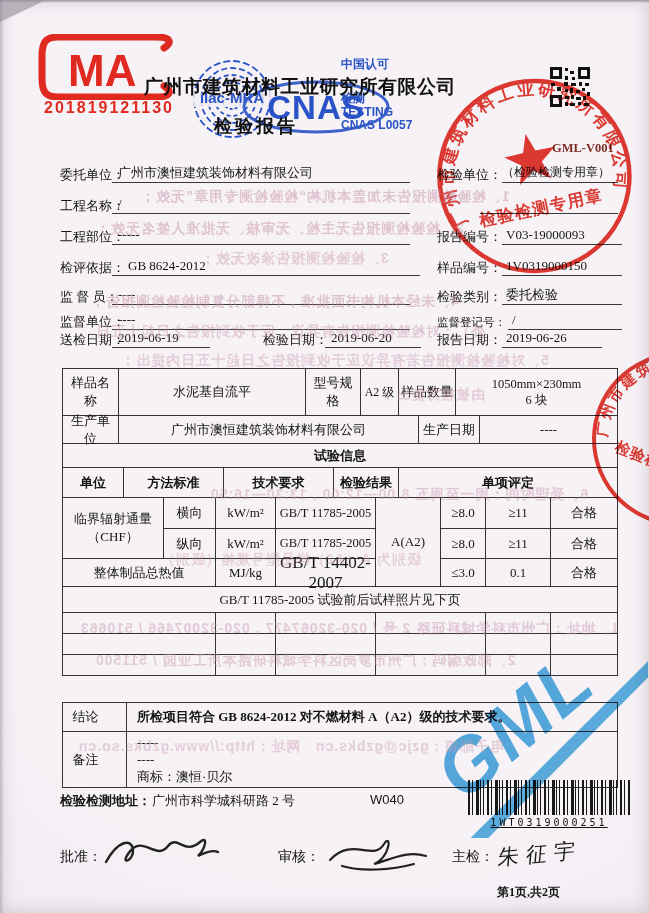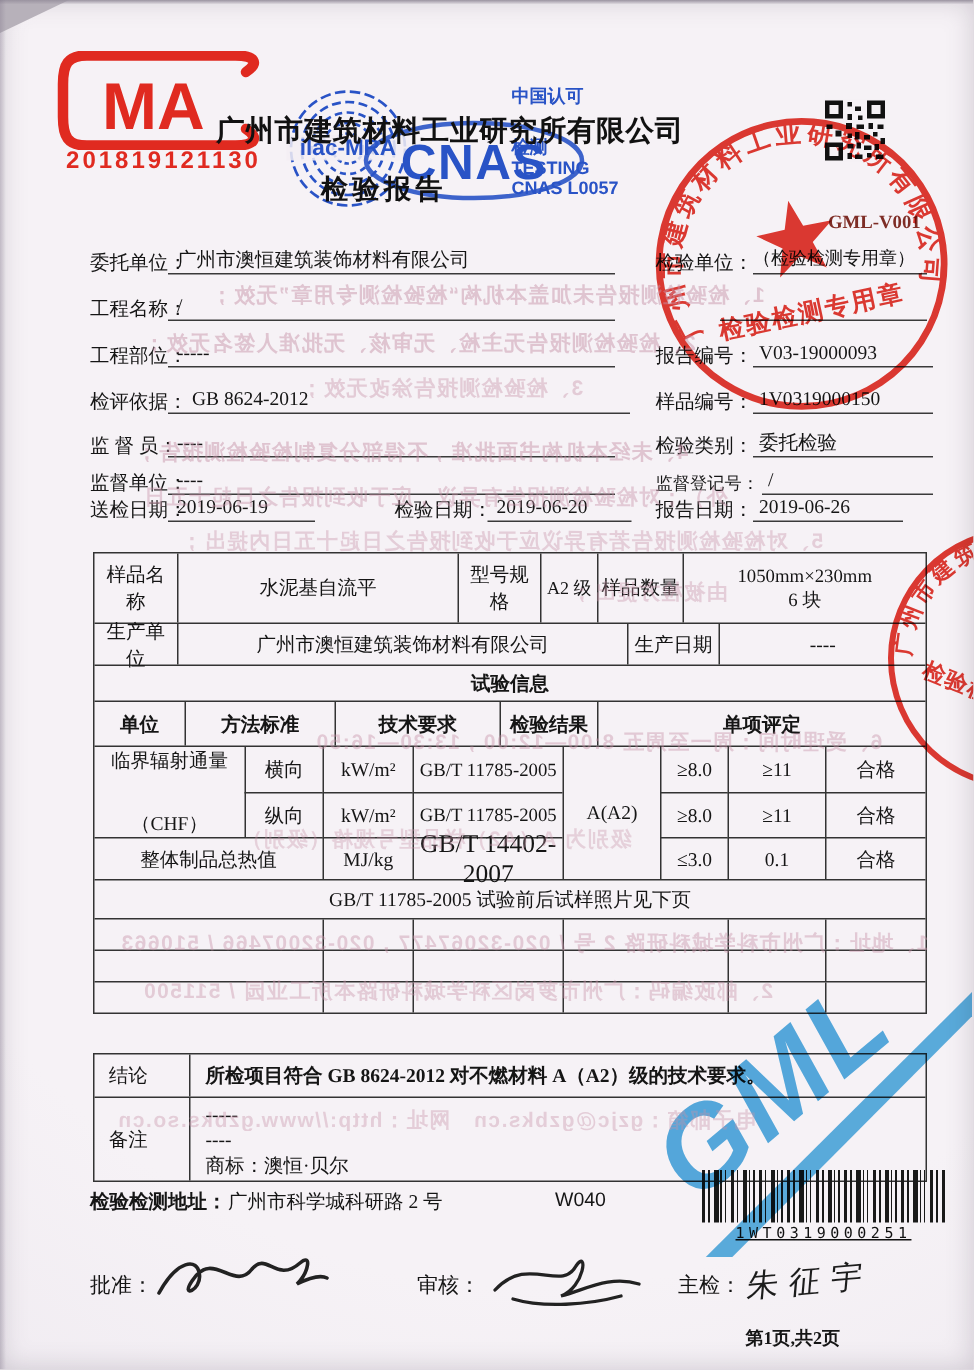--- a/index.html
+++ b/index.html
@@ -186,21 +186,21 @@
       <div class="tc sec" style="flex:1;">试验信息</div>
     </div>
     <div class="trow" style="height:30px;">
       <div class="tc sec" style="width:60px;">单位</div>
       <div class="tc sec" style="width:100px;">方法标准</div>
       <div class="tc sec" style="width:110px;">技术要求</div>
       <div class="tc sec" style="width:65px;">检验结果</div>
       <div class="tc sec" style="flex:1;">单项评定</div>
     </div>
     <div class="grid">
-      <div class="gc" style="grid-area:1/1/3/2;line-height:18px;justify-content:space-between;">
+      <div class="gc" style="grid-area:1/1/3/2;line-height:18px;">
         <div>临界辐射通量</div>
         <div>（CHF）</div>
       </div>
       <div class="gc bl" style="grid-area:1/2;">横向</div>
       <div class="gc bl" style="grid-area:1/3;">kW/m²</div>
       <div class="gc bl" style="grid-area:1/4;font-size:12.5px;">GB/T 11785-2005</div>
       <div class="gc bl" style="grid-area:1/5/4/6;">A(A2)</div>
       <div class="gc bl" style="grid-area:1/6;">≥8.0</div>
       <div class="gc bl" style="grid-area:1/7;">≥11</div>
       <div class="gc bl" style="grid-area:1/8;">合格</div>

